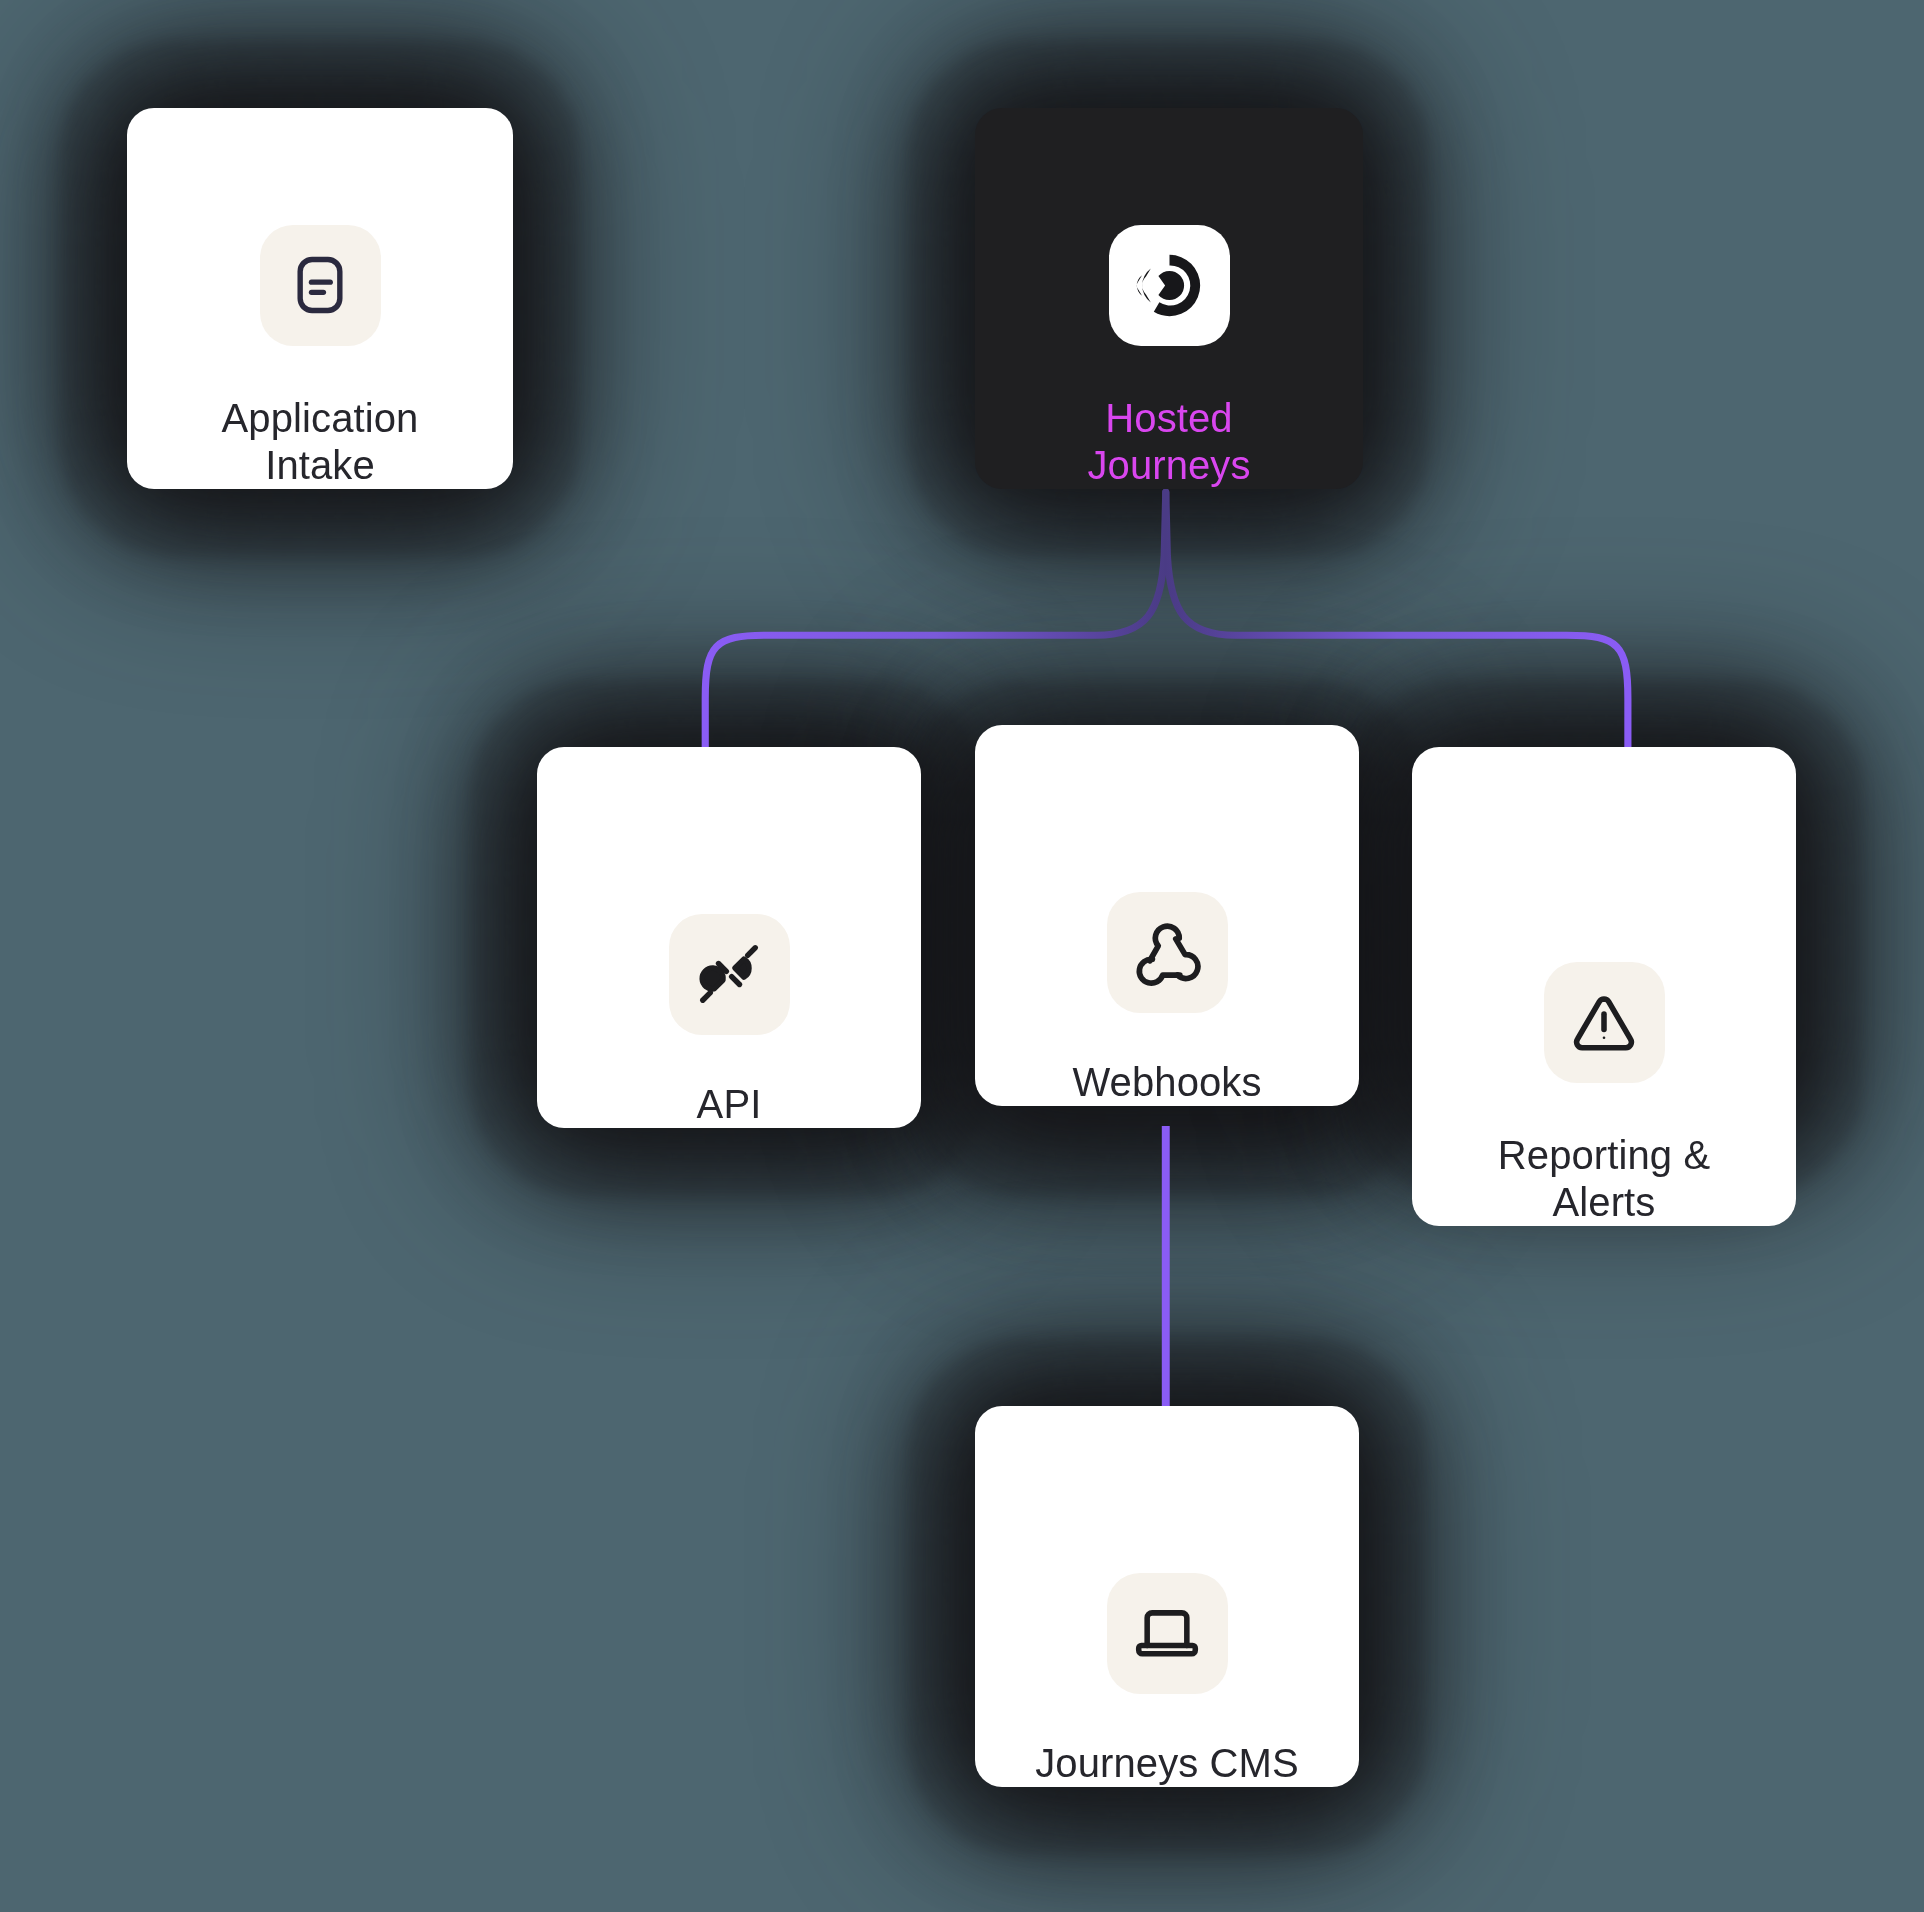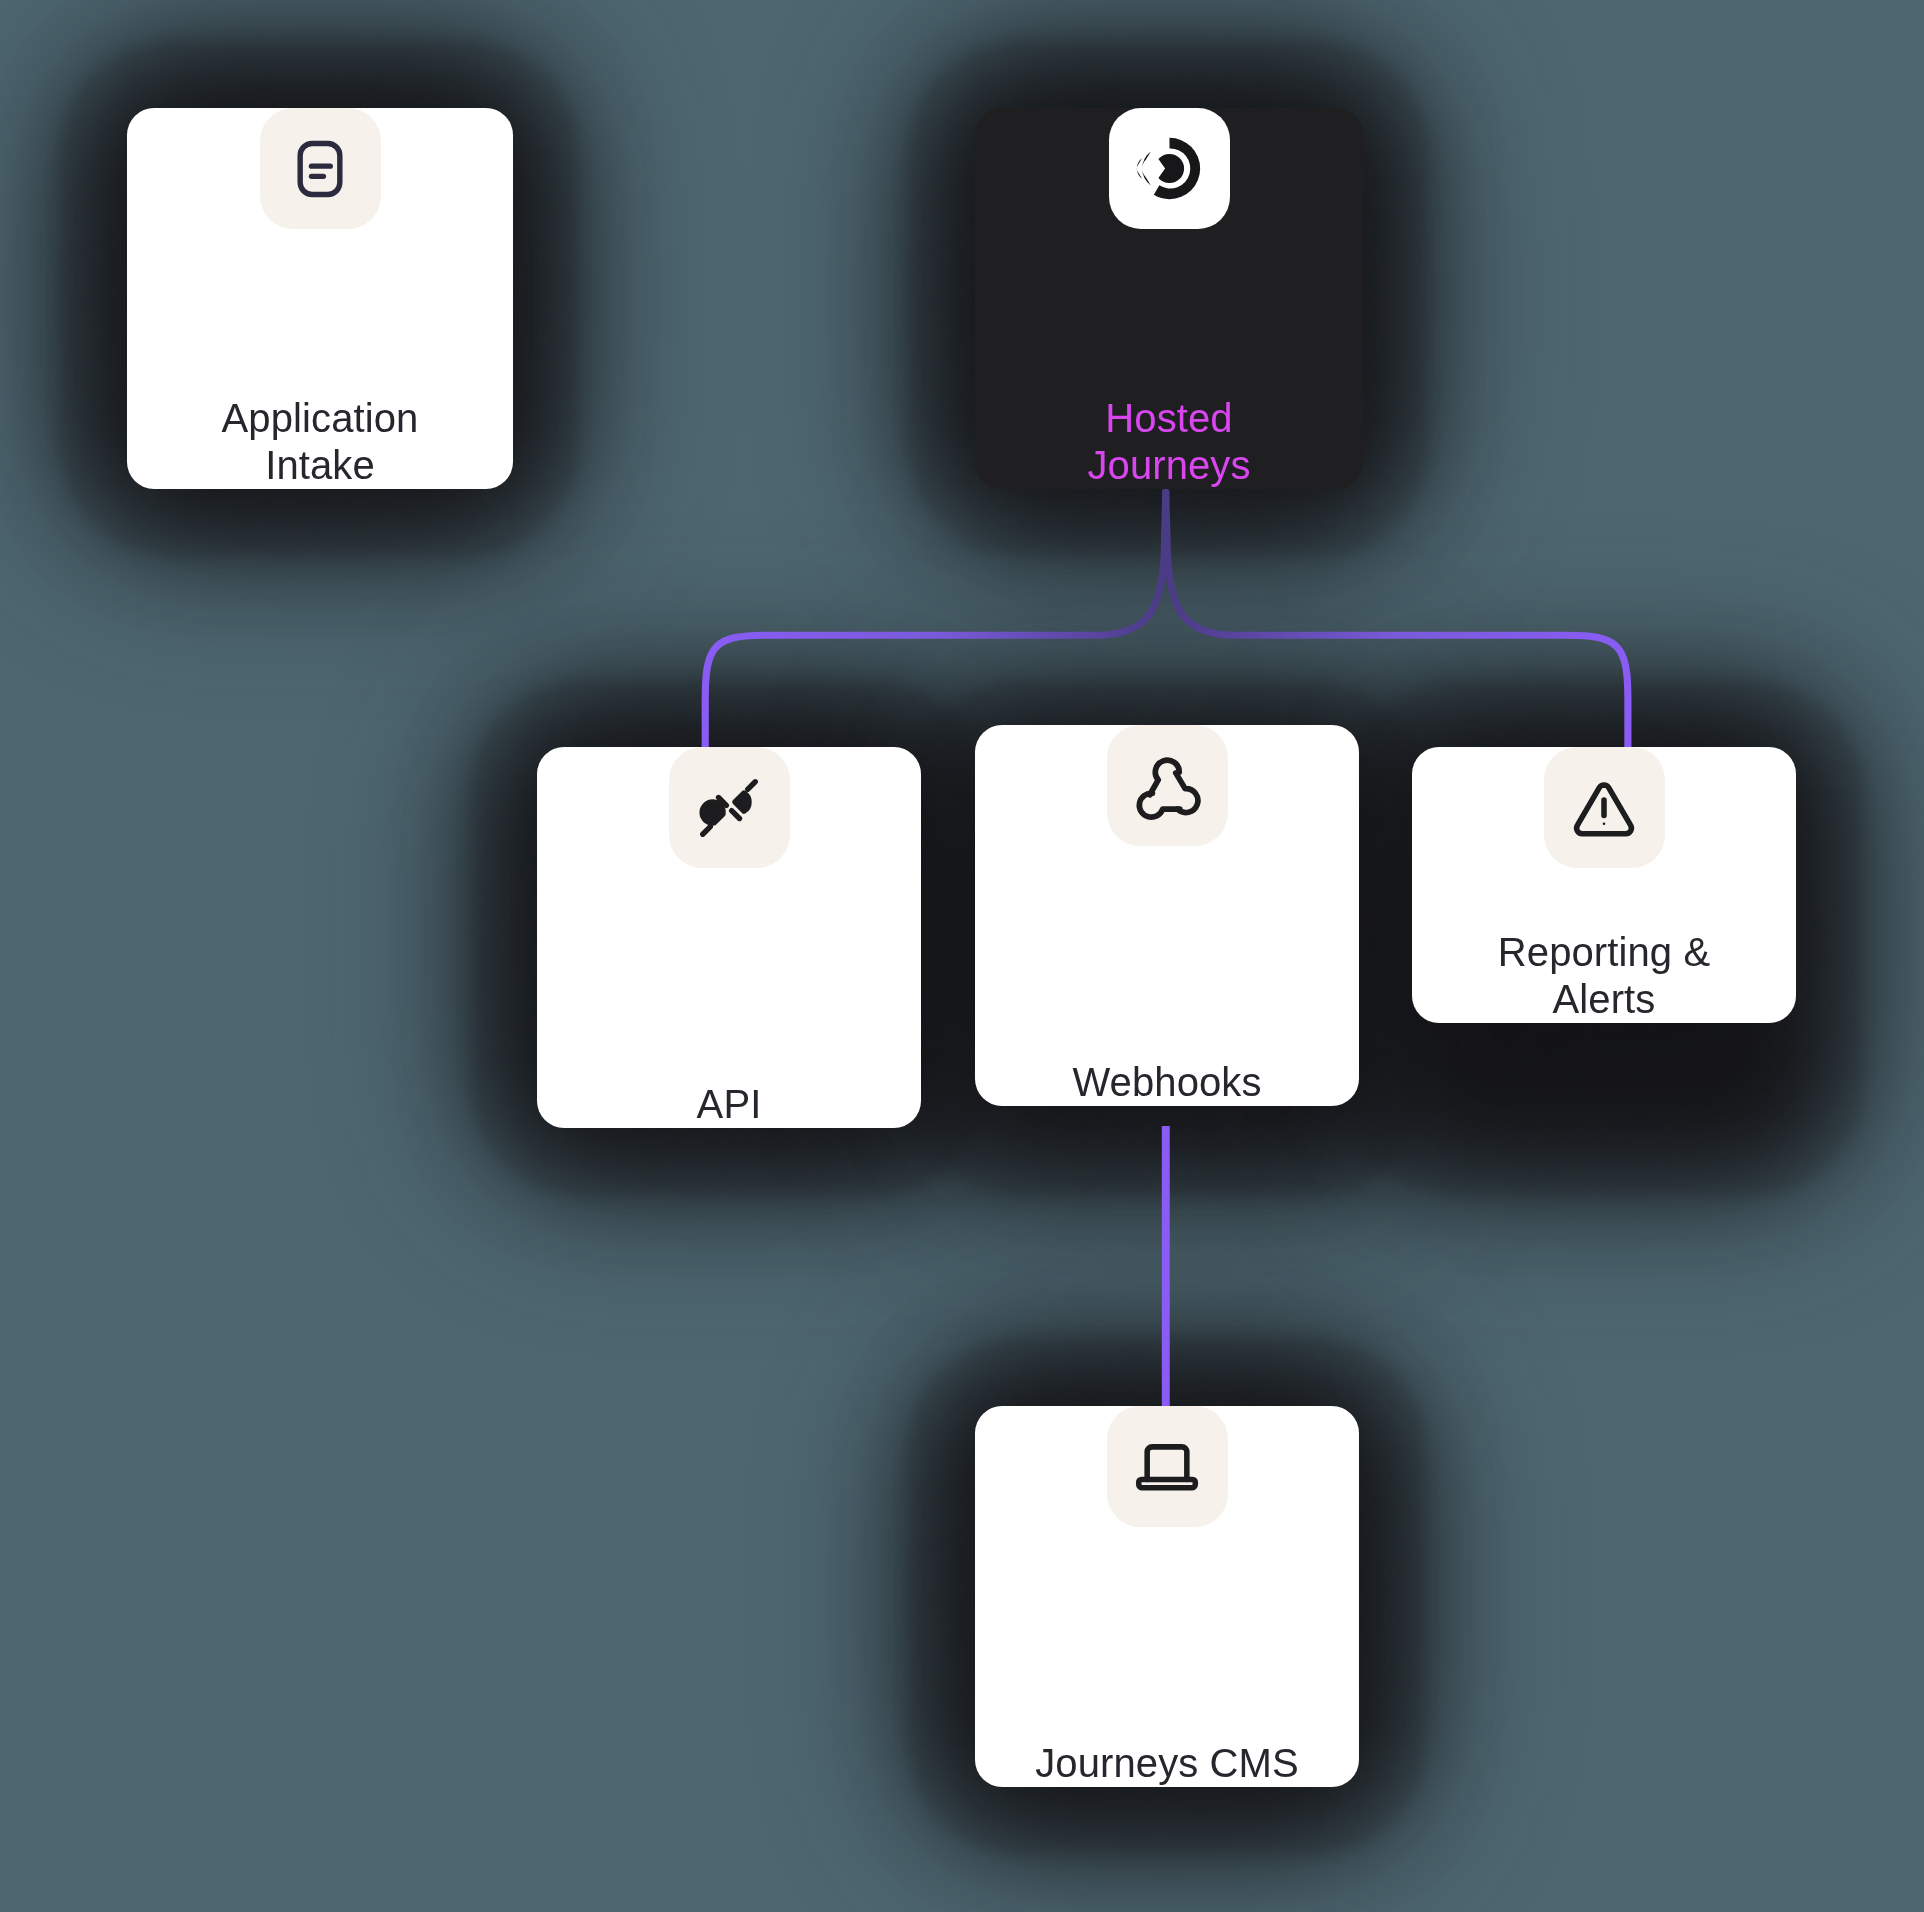--- a/index.html
+++ b/index.html
@@ -58,21 +58,21 @@
   }
 
   
   .card {
     position: absolute;
     background: #ffffff;
     border-radius: 27px;
     display: flex;
     flex-direction: column;
     align-items: center;
-    justify-content: space-between;
+    justify-content: flex-end;
     gap: 0;
     padding: 0 17.5px;
     z-index: 5;
   }
   .card.dark { background: #1f1f21; }
 
   .icon-tile {
     width: 121px;
     height: 121px;
     border-radius: 33px;
@@ -96,21 +96,21 @@
   }
   .card.dark .card-label { color: #d946ef; }
 
   .card-label.tight { margin-top: 46px; }
 
   
   #card-application-intake { left: 127px; top: 108px; width: 386px; height: 381px; }
   #card-hosted-journeys    { left: 975px; top: 108px; width: 388px; height: 381px; }
   #card-api                { left: 537px; top: 747px; width: 384px; height: 381px; }
   #card-webhooks           { left: 975px; top: 725px; width: 384px; height: 381px; }
-  #card-reporting-alerts   { left: 1412px; top: 747px; width: 384px; height: 276px; }
+  #card-reporting-alerts   { left: 1412px; top: 747px; width: 384px; height: 479px; }
   #card-provider-cms       { left: 975px; top: 1406px; width: 384px; height: 381px; }
 
   
   #halo-application-intake { left: 64px; top: 44px; width: 513px; height: 508px; }
   #halo-hosted-journeys    { left: 912px; top: 44px; width: 515px; height: 508px; }
   #halo-api                { left: 473px; top: 684px; width: 511px; height: 508px; }
   #halo-webhooks           { left: 912px; top: 684px; width: 511px; height: 508px; }
   #halo-reporting          { left: 1348px; top: 684px; width: 511px; height: 508px; }
   #halo-provider-cms       { left: 912px; top: 1342px; width: 511px; height: 508px; }
 

